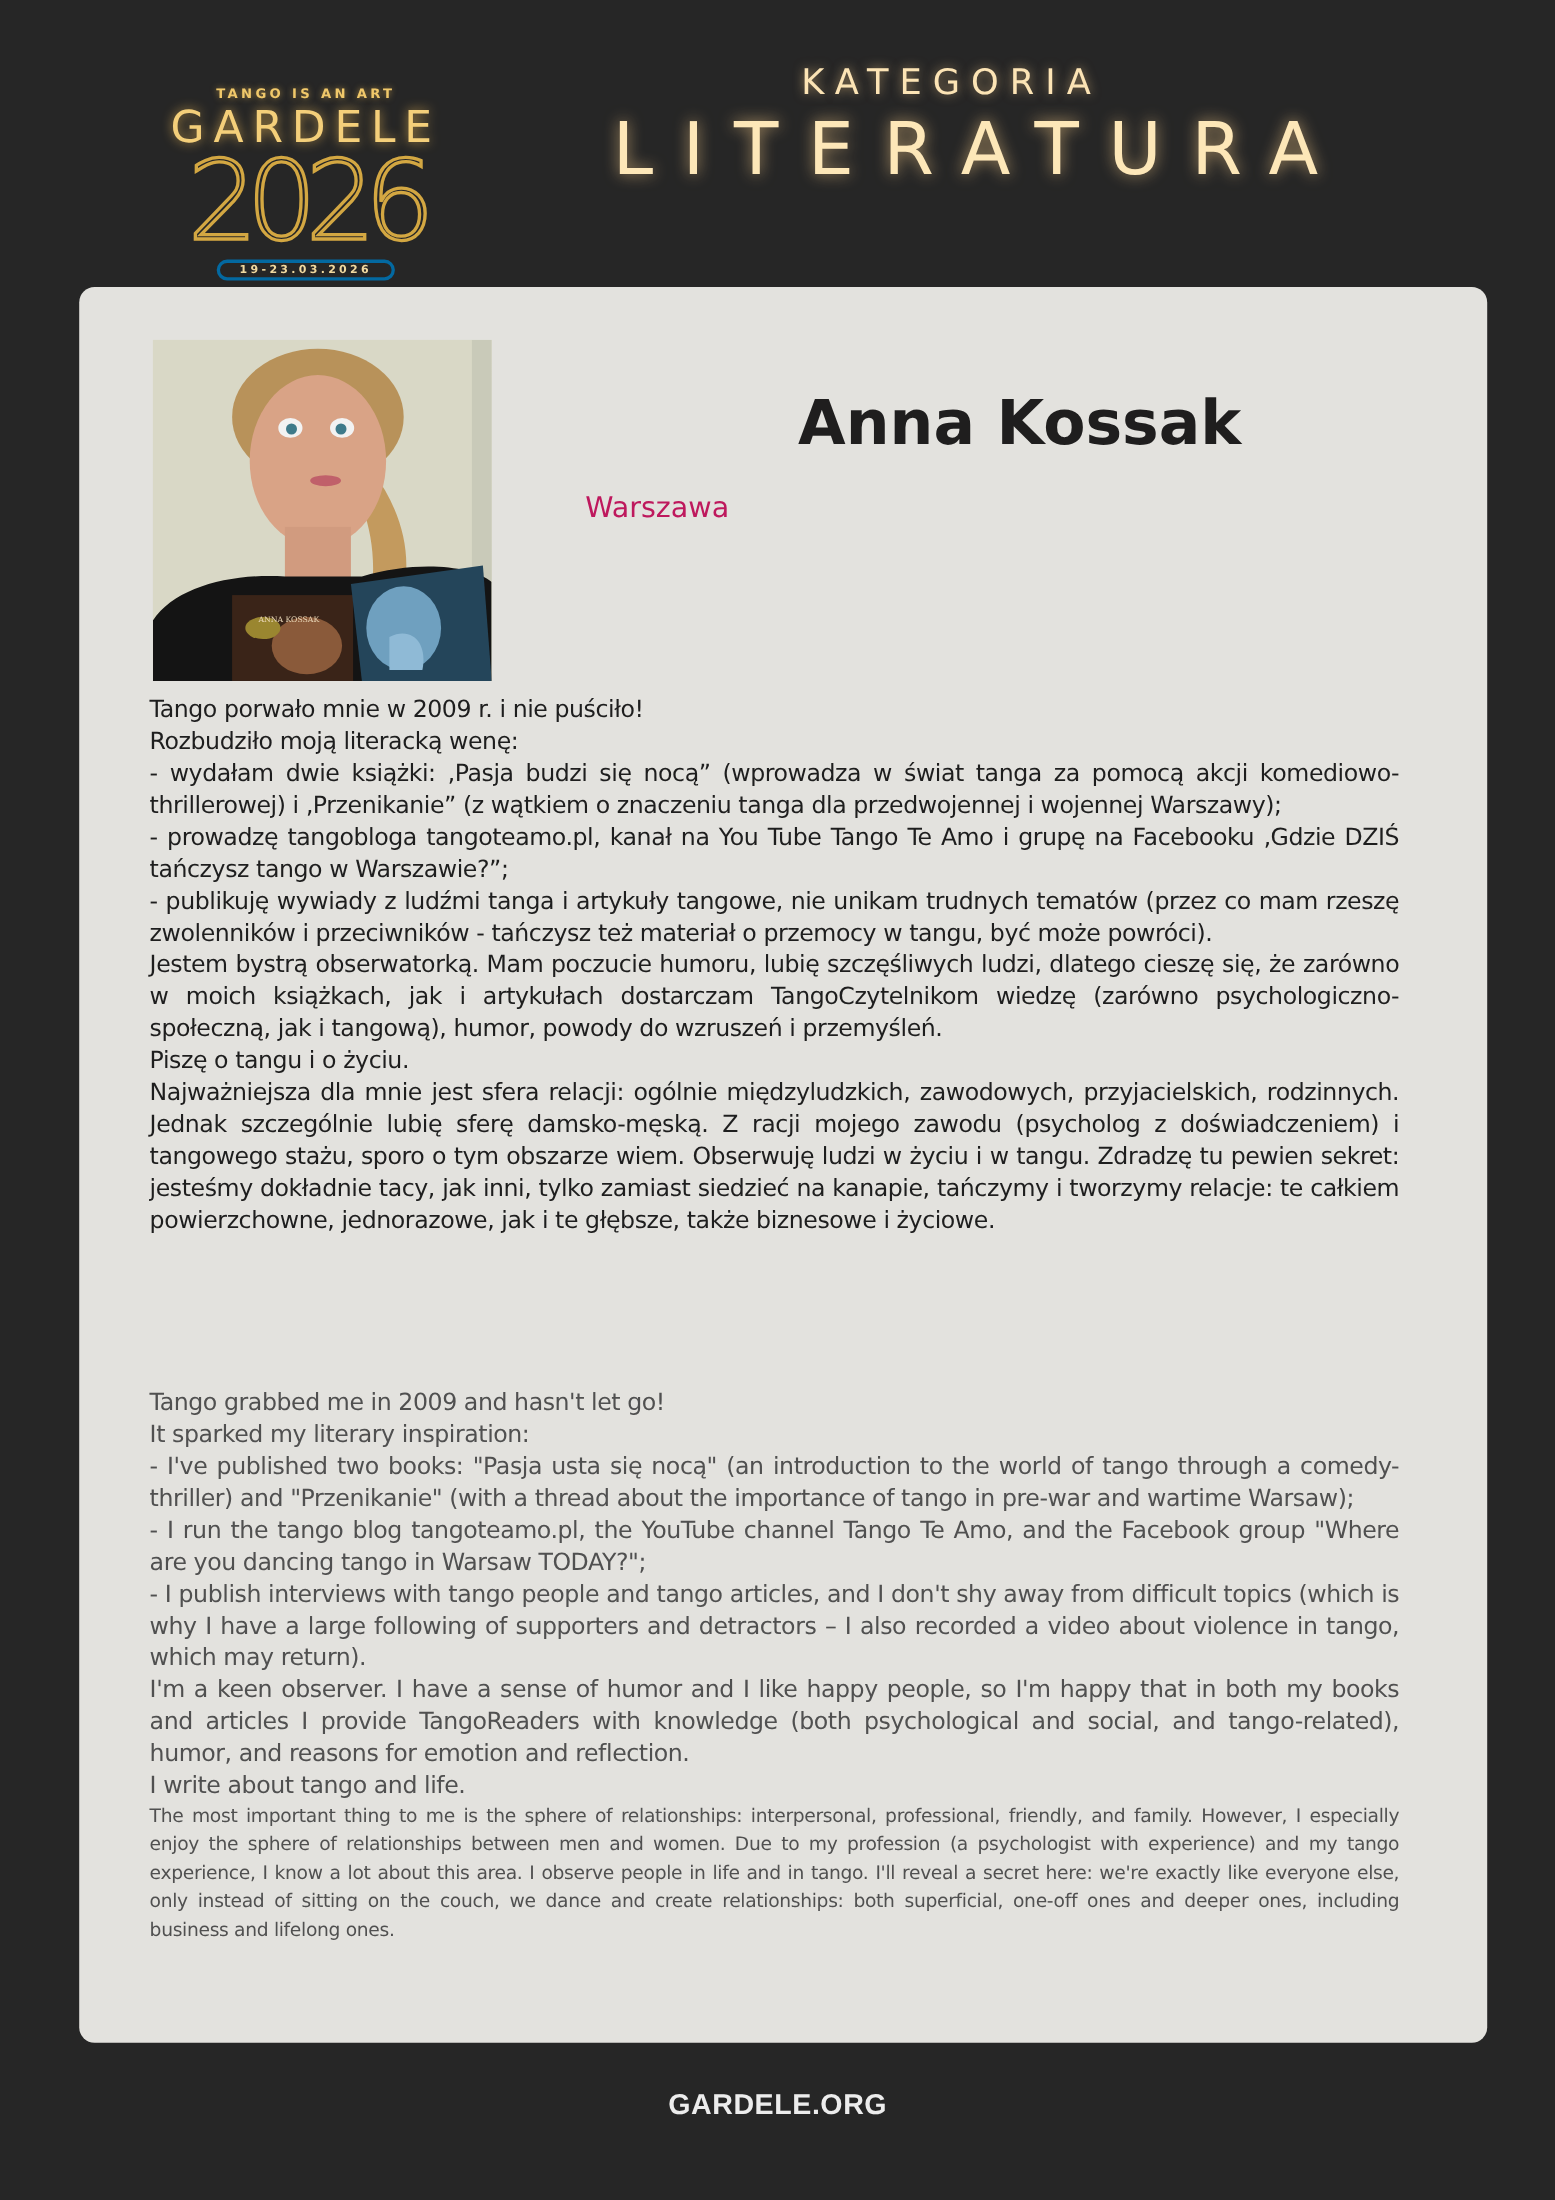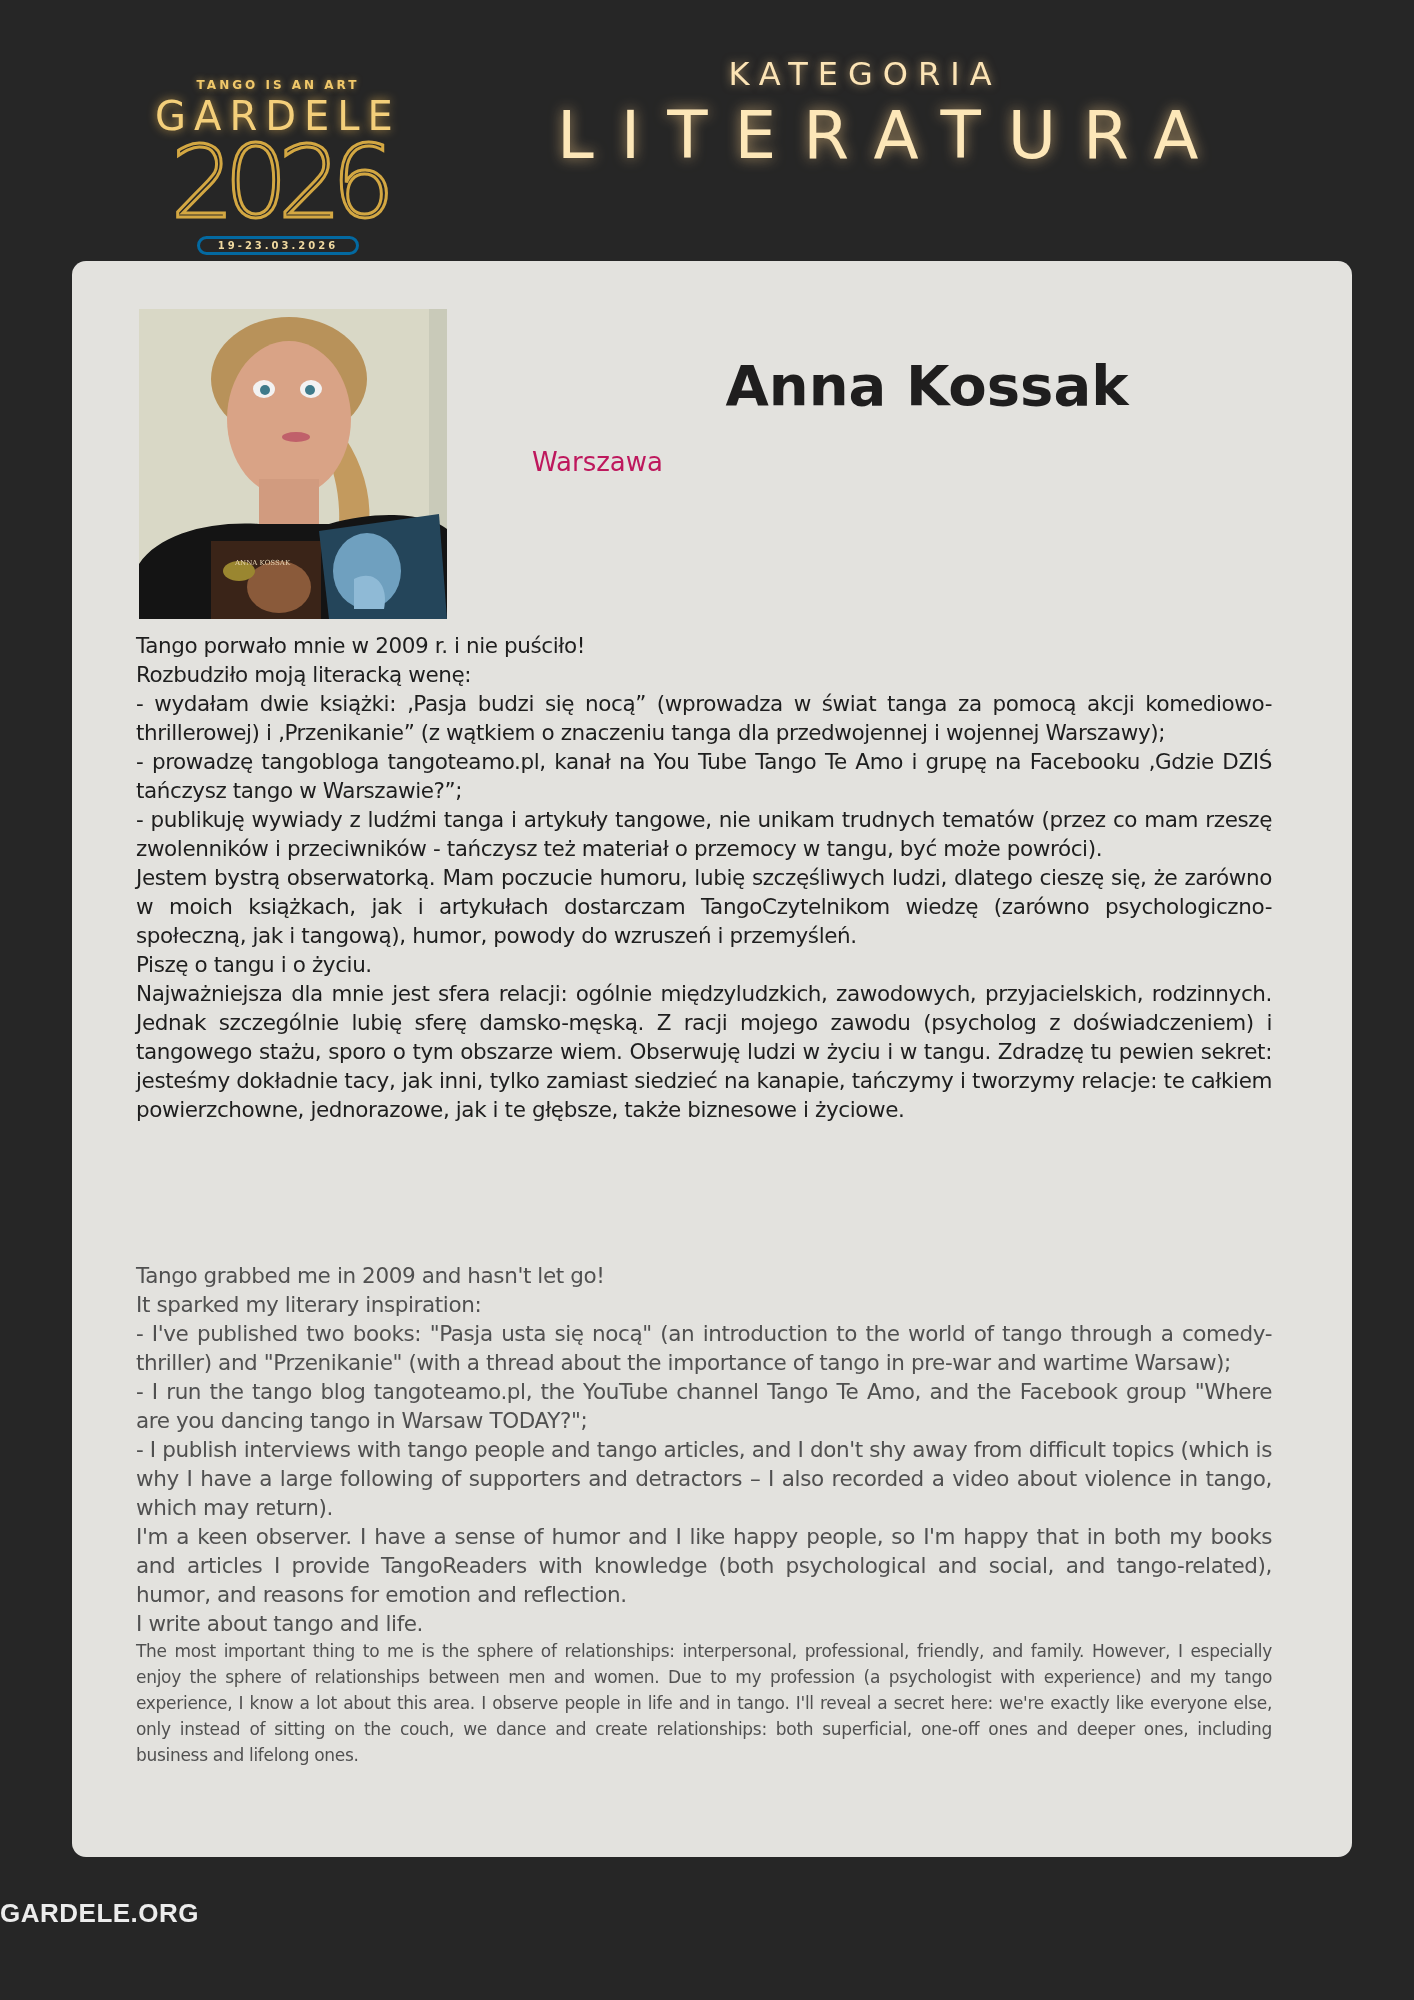--- a/index.html
+++ b/index.html
@@ -163,20 +163,21 @@
     }
     .last-line {
       text-align-last: left;
     }
     
     .footer {
       position: absolute;
       left: 0;
       top: 1898px;
       width: 1414px;
+      text-align: center;
       font-family: "Liberation Sans", sans-serif;
       font-weight: bold;
       font-size: 26px;
       color: #ececec;
       letter-spacing: 0.5px;
     }
   </style>
 </head>
 <body>
 

